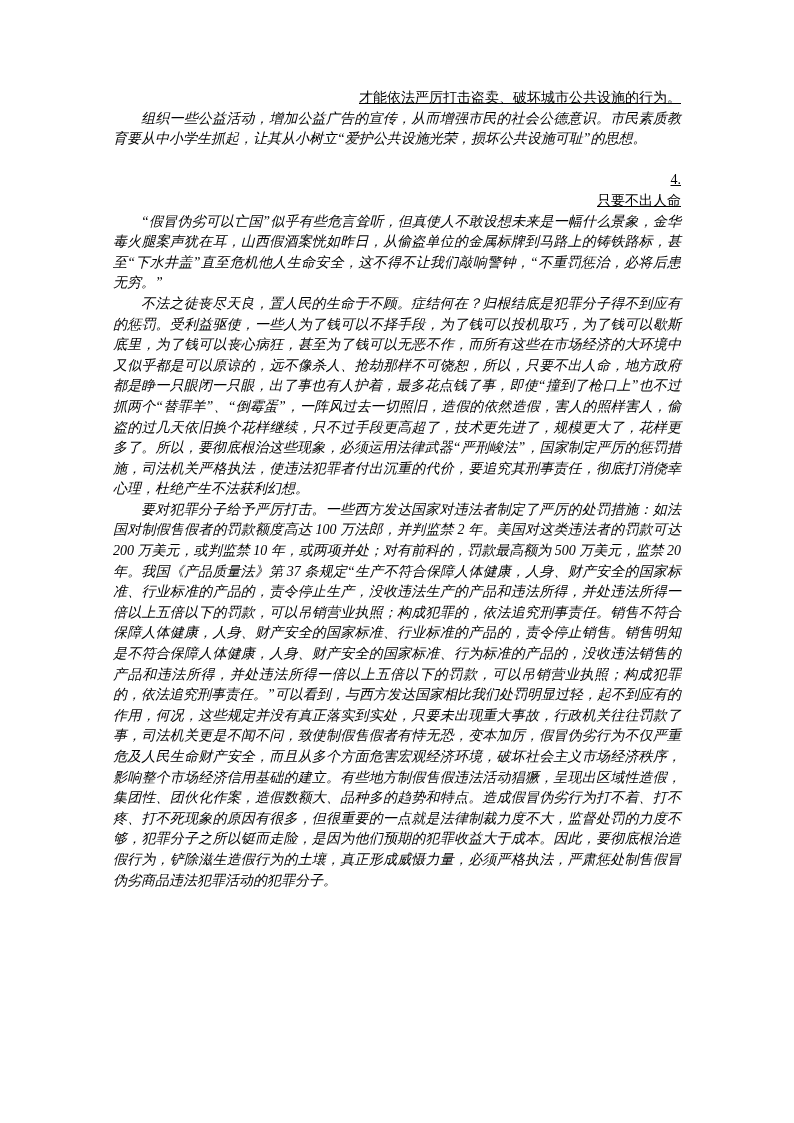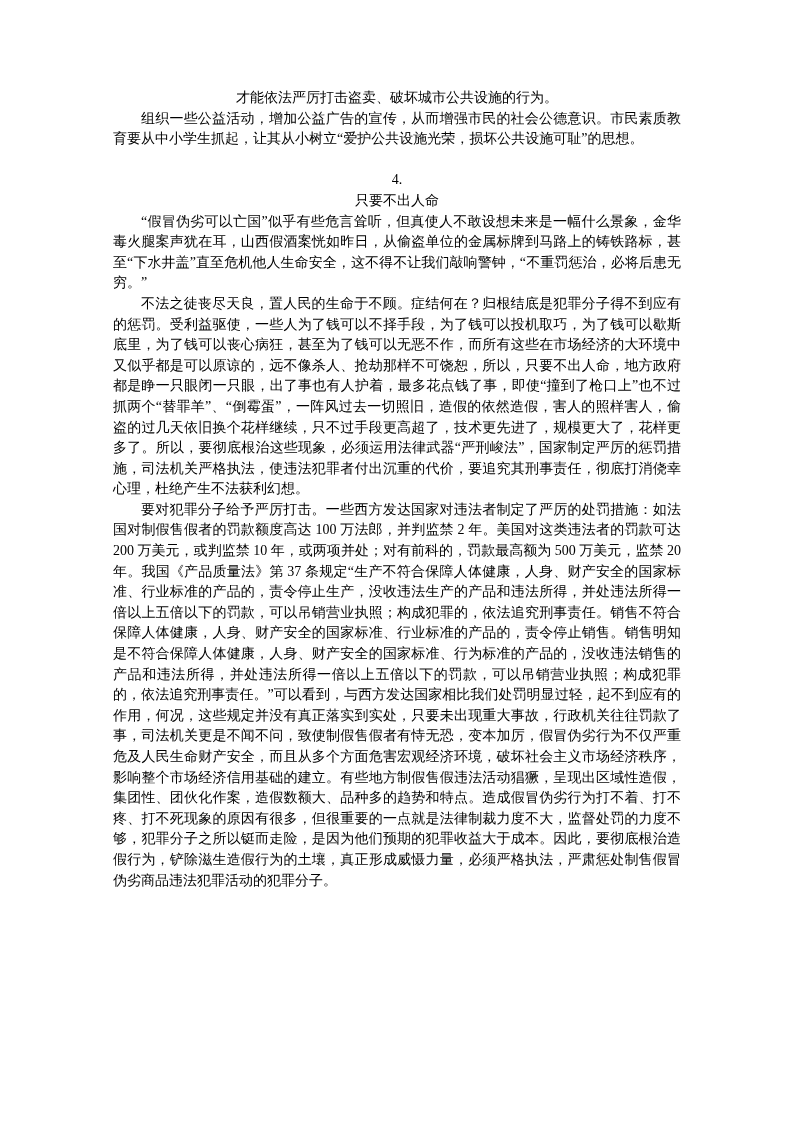--- a/index.html
+++ b/index.html
@@ -30,24 +30,26 @@
     text-align: justify;
     text-justify: inter-ideograph;
     word-break: break-all;
   }
   .doc p {
     margin: 0;
     padding: 0;
   }
   .para {
     text-indent: 2em;
+    font-style: italic;
   }
   .flush {
     text-indent: 0;
-    text-align: center;
+    text-align: right;
+    text-decoration: underline;
   }
   .blank-line {
     height: 20.6px;
   }
 </style>
 </head>
 <body>
 
 <div class="page">
   <div class="doc">

